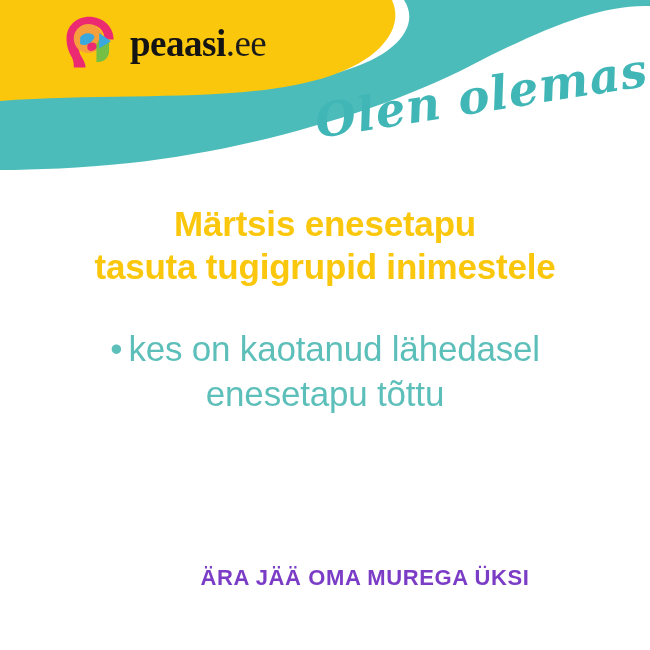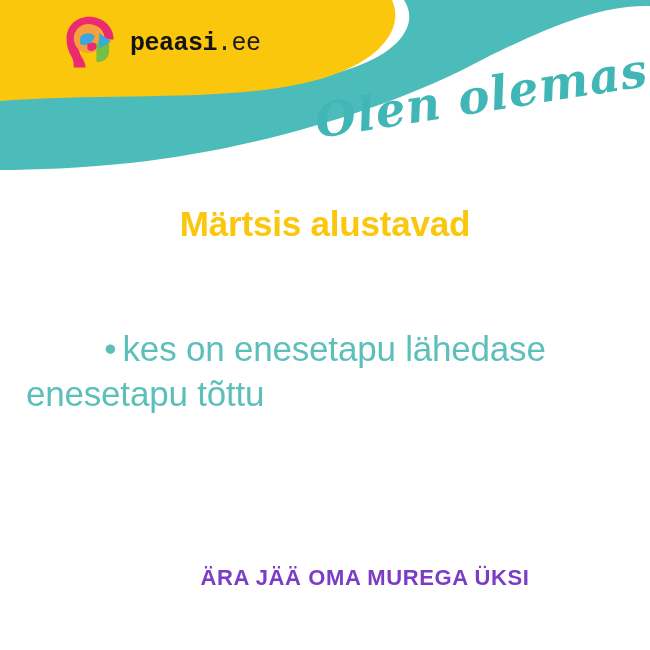--- a/index.html
+++ b/index.html
@@ -34,22 +34,22 @@
     align-items: center;
     gap: 10px;
     z-index: 5;
   }
   .logo-mark {
     width: 58px;
     height: 58px;
     display: block;
   }
   .logo-word {
-    font-family: Liberation Mono, monospace;
-    font-size: 25px;
+    font-family: Liberation Serif, serif;
+    font-size: 37px;
     font-weight: bold;
     letter-spacing: -0.5px;
     line-height: 1;
     color: #141414;
     white-space: nowrap;
   }
   .logo-word .tld {
     font-weight: normal;
     color: #1c1c1c;
   }
@@ -103,21 +103,21 @@
     font-weight: normal;
     line-height: 1.28;
     letter-spacing: -0.2px;
   }
   .bullet-item {
     display: block;
     text-align: left;
     margin-bottom: 6px;
   }
   .bullet-item .b-first { display: block; text-align: center; }
-  .bullet-item .b-rest  { display: block; text-align: left; }
+  .bullet-item .b-rest  { display: block; text-align: center; }
   .dot { letter-spacing: 6px; }
 
   
   .tagline {
     position: absolute;
     left: 0;
     top: 565px;
     width: 650px;
     text-align: center;
     color: #7b3dc6;
@@ -164,27 +164,28 @@
     </div>
   </div>
 
   <div class="script-line">
     <svg viewBox="0 0 330 70" xmlns="http://www.w3.org/2000/svg">
       <text class="script-text" x="0" y="52" transform="rotate(-9 0 52)">Olen olemas!</text>
     </svg>
   </div>
 
   <div class="headline">
-    <span class="hl-row">Märtsis alustavad</span>
+    <span class="hl-row">Märtsis enesetapu</span>
+    <span class="hl-row">tasuta tugigrupid inimestele</span>
   </div>
 
   <div class="body-block">
 
     <div class="bullet-item">
-      <span class="b-first"><span class="dot">•</span><span>kes on enesetapu lähedase</span></span>
+      <span class="b-first"><span class="dot">•</span><span>kes on kaotanud lähedasel</span></span>
       <span class="b-rest">enesetapu tõttu</span>
     </div>
 
     <div class="bullet-item">
     </div>
 
   </div>
 
   <div class="tagline">ÄRA JÄÄ OMA MUREGA ÜKSI</div>
 

